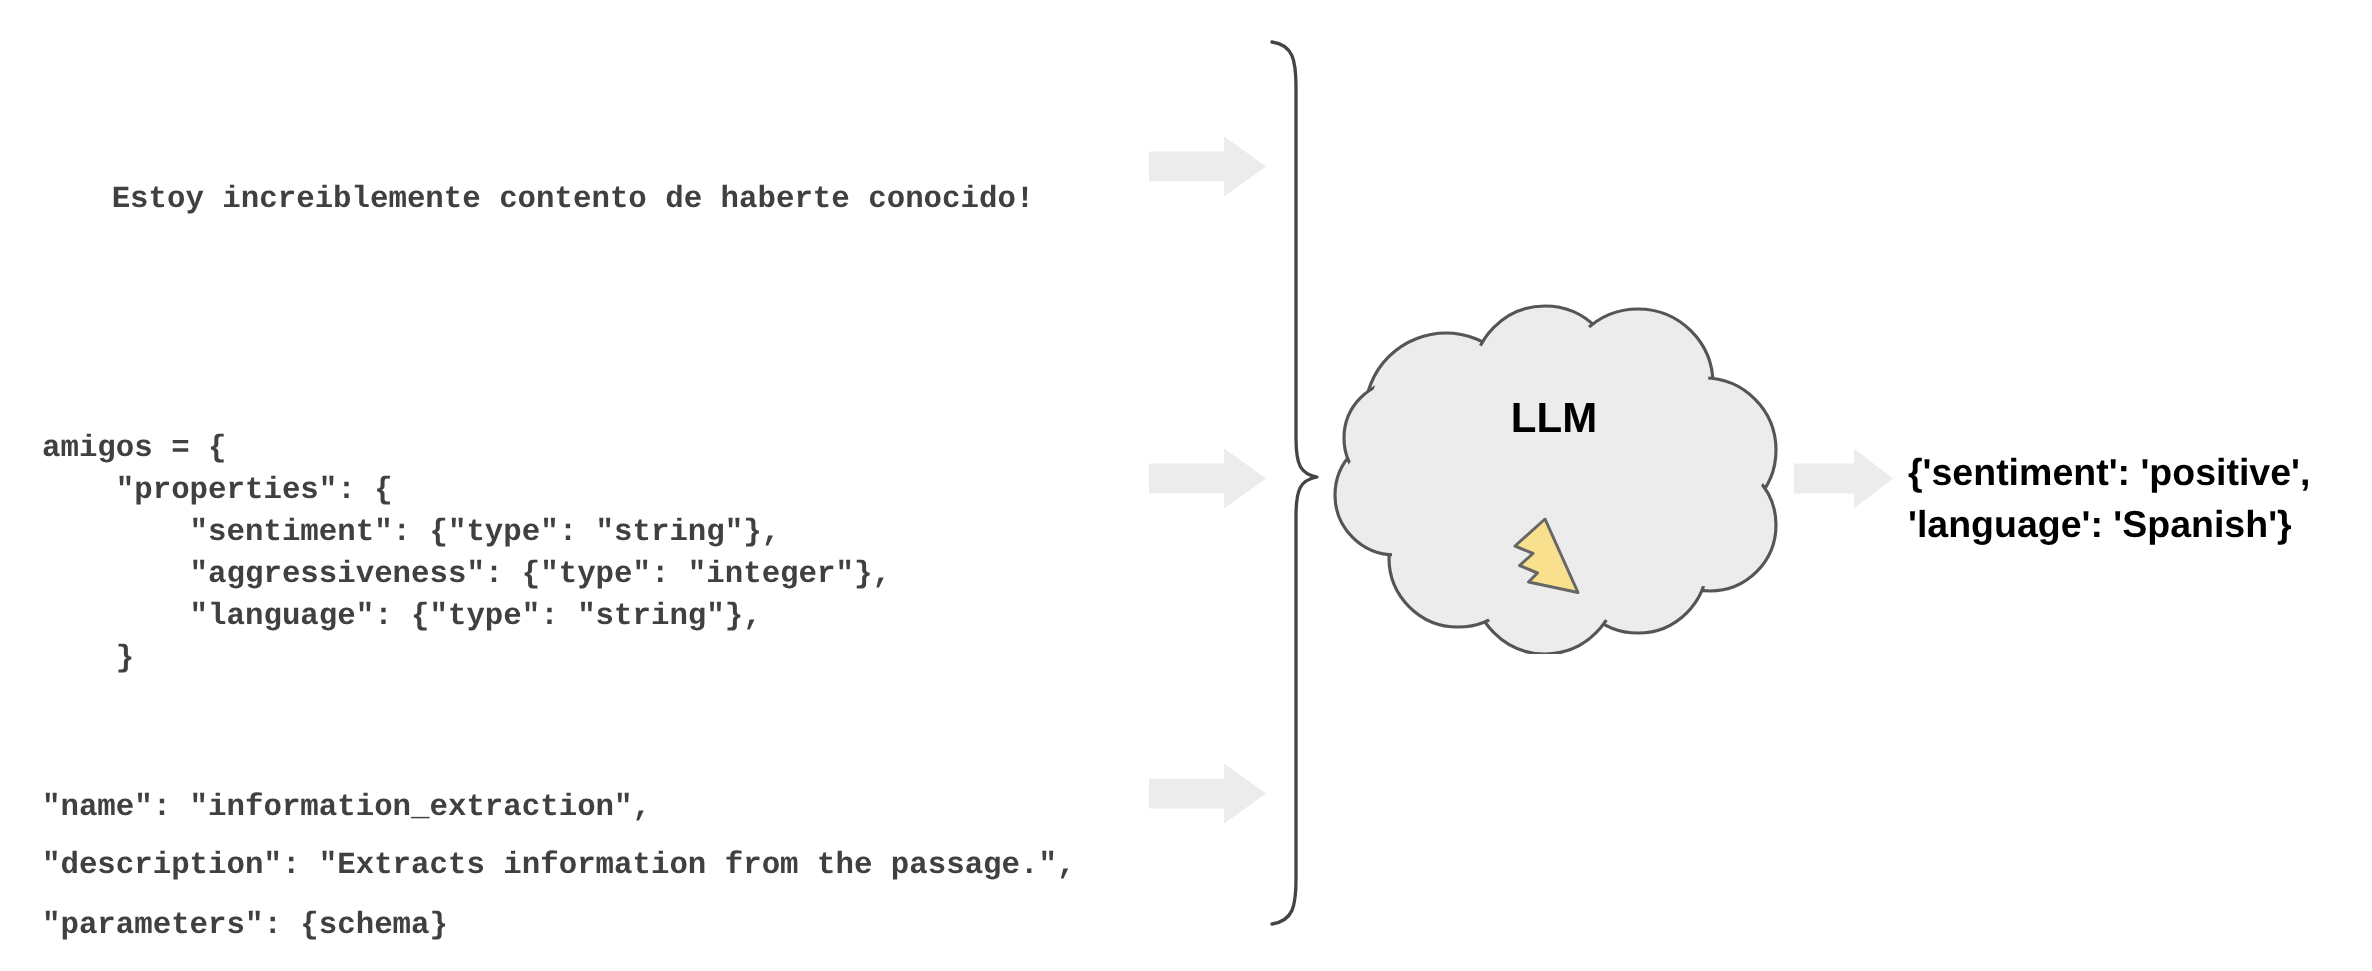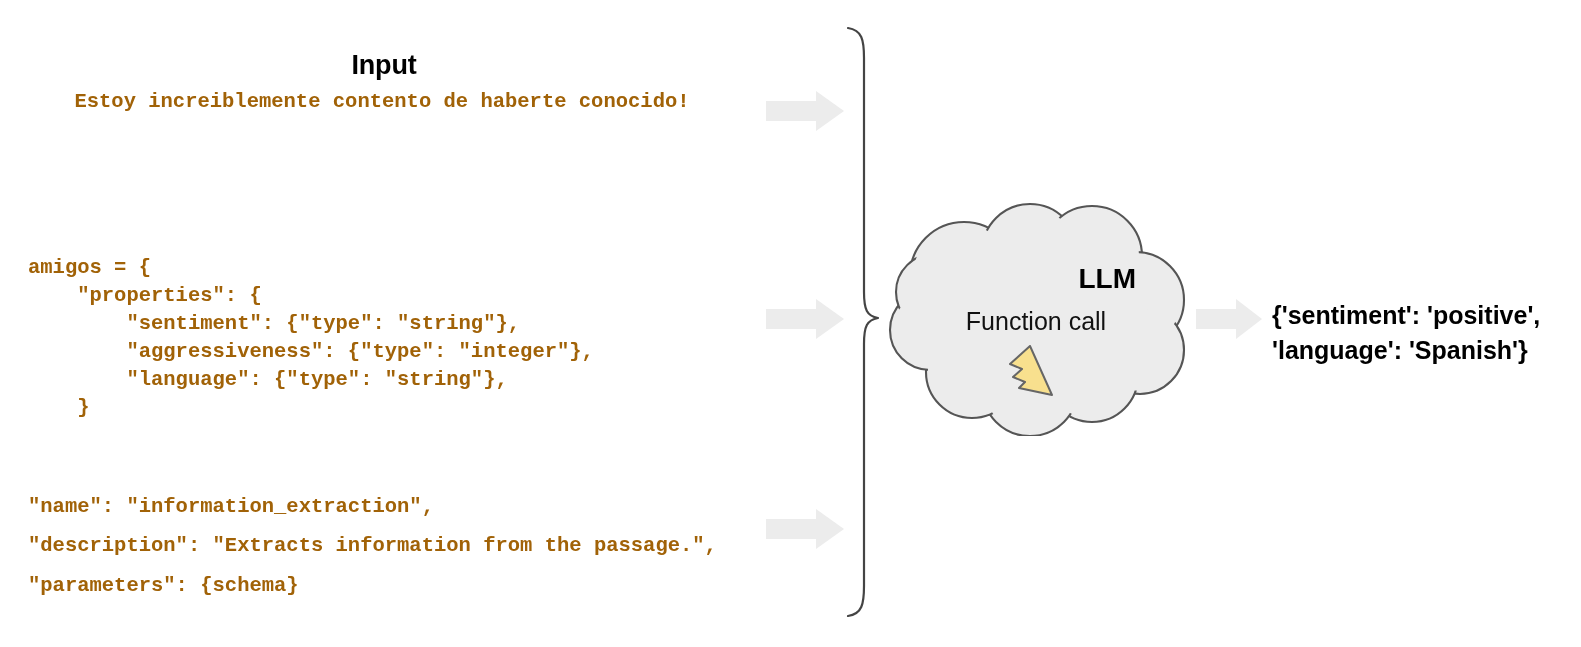--- a/index.html
+++ b/index.html
@@ -30,23 +30,24 @@
     white-space: nowrap;
     letter-spacing: -0.2px;
   }
 
   
   .mono-block {
     position: absolute;
     font-family: "Liberation Mono", "DejaVu Sans Mono", monospace;
     font-weight: bold;
     font-size: 20.5px;
-    color: #a16207;
+    color: #404040;
     white-space: pre;
     line-height: 30px;
+    margin-top: 32px;
   }
   .mono-centered {
     text-align: center;
   }
 
   
   .block-arrow {
     position: absolute;
   }
   .block-arrow svg { display: block; }
@@ -62,21 +63,21 @@
     position: absolute;
   }
   .cloud-wrap svg { display: block; }
 
   .cloud-label-main {
     position: absolute;
     font-family: "Liberation Sans", sans-serif;
     font-weight: bold;
     font-size: 28px;
     color: #000000;
-    text-align: right;
+    text-align: center;
     white-space: nowrap;
   }
   .cloud-label-sub {
     position: absolute;
     font-family: "Liberation Sans", sans-serif;
     font-weight: normal;
     font-size: 25px;
     color: #111111;
     text-align: center;
     white-space: nowrap;
@@ -96,21 +97,20 @@
     line-height: 35px;
     white-space: pre;
     margin-top: 15px;
   }
 </style>
 </head>
 <body>
 
 <div id="canvas">
 
-  <div class="section-heading" style="left:284px; top:50px; width:200px;">Input</div>
 
   <div class="mono-block mono-centered" style="left:28px; top:87px; width:708px;">Estoy increiblemente contento de haberte conocido!</div>
 
 
 
   <div class="mono-block" style="left:28px; top:253px;">amigos = {</div>
   <div class="mono-block" style="left:28px; top:281px;">    "properties": {</div>
   <div class="mono-block" style="left:28px; top:309px;">        "sentiment": {"type": "string"},</div>
   <div class="mono-block" style="left:28px; top:337px;">        "aggressiveness": {"type": "integer"},</div>
   <div class="mono-block" style="left:28px; top:365px;">        "language": {"type": "string"},</div>
@@ -176,21 +176,20 @@
         <circle cx="94" cy="176" r="43"></circle>
         <circle cx="52" cy="134" r="37"></circle>
         <circle cx="56" cy="96" r="35"></circle>
         <rect x="50" y="60" width="216" height="120"></rect>
       </g>
     </svg>
   </div>
 
   <div class="cloud-label-main" style="left:936px; top:263px; width:200px;">LLM</div>
 
-  <div class="cloud-label-sub" style="left:936px; top:307px; width:200px;">Function call</div>
 
   <div class="bolt" style="left:1008px; top:345px;">
     <svg width="50" height="52" viewBox="0 0 50 52">
       <path d="M 22 1 L 2 19 L 14 24 L 5 32 L 17 37 L 11 43 L 44 50 Z" fill="#f8e08e" stroke="#666666" stroke-width="2" stroke-linejoin="round"></path>
     </svg>
   </div>
 
   <div class="block-arrow" style="left:1196px; top:299px;">
     <svg width="66" height="40" viewBox="0 0 66 40">
       <polygon points="0,10 40,10 40,0 66,20 40,40 40,30 0,30" fill="#ececec"></polygon>

